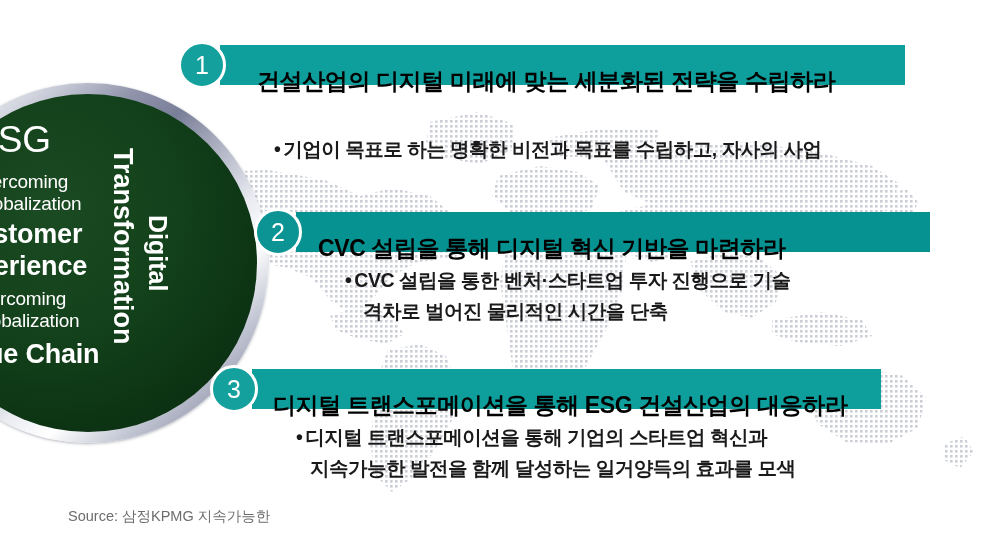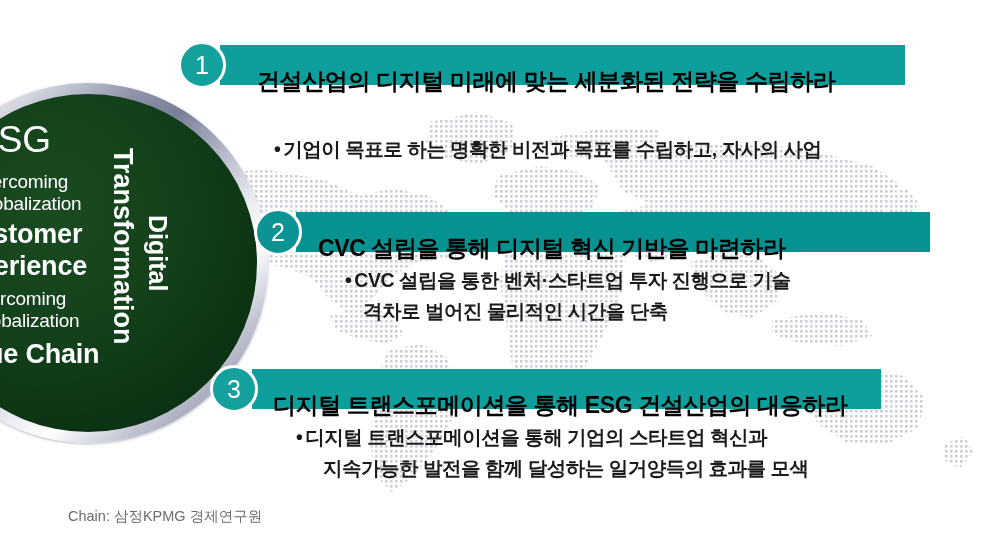--- a/index.html
+++ b/index.html
@@ -241,17 +241,17 @@
     <span class="body-line2" style="margin-left:18px;">격차로 벌어진 물리적인 시간을 단축</span>
   </div>
 </div>
 
 <div class="block" style="left:210px; top:369px;">
   <div class="bar" style="left:42px; width:629px;"></div>
   <div class="bar-text" style="left:63px;">디지털 트랜스포메이션을 통해 ESG 건설산업의 대응하라</div>
   <div class="num-circle" style="left:0px;">3</div>
   <div class="body-text" style="left:86px; top:53px;">
     <span class="bullet">•</span><span>디지털 트랜스포메이션을 통해 기업의 스타트업 혁신과</span>
-    <span class="body-line2" style="margin-left:27px;">지속가능한 발전을 함께 달성하는 일거양득의 효과를 모색</span>
-  </div>
-</div>
-
-<div id="source">Chain: 삼정KPMG 경제연구원</div>
+    <span class="body-line2" style="margin-left:14px;">지속가능한 발전을 함께 달성하는 일거양득의 효과를 모색</span>
+  </div>
+</div>
+
+<div id="source">Source: 삼정KPMG 지속가능한</div>
 
 </body></html>

